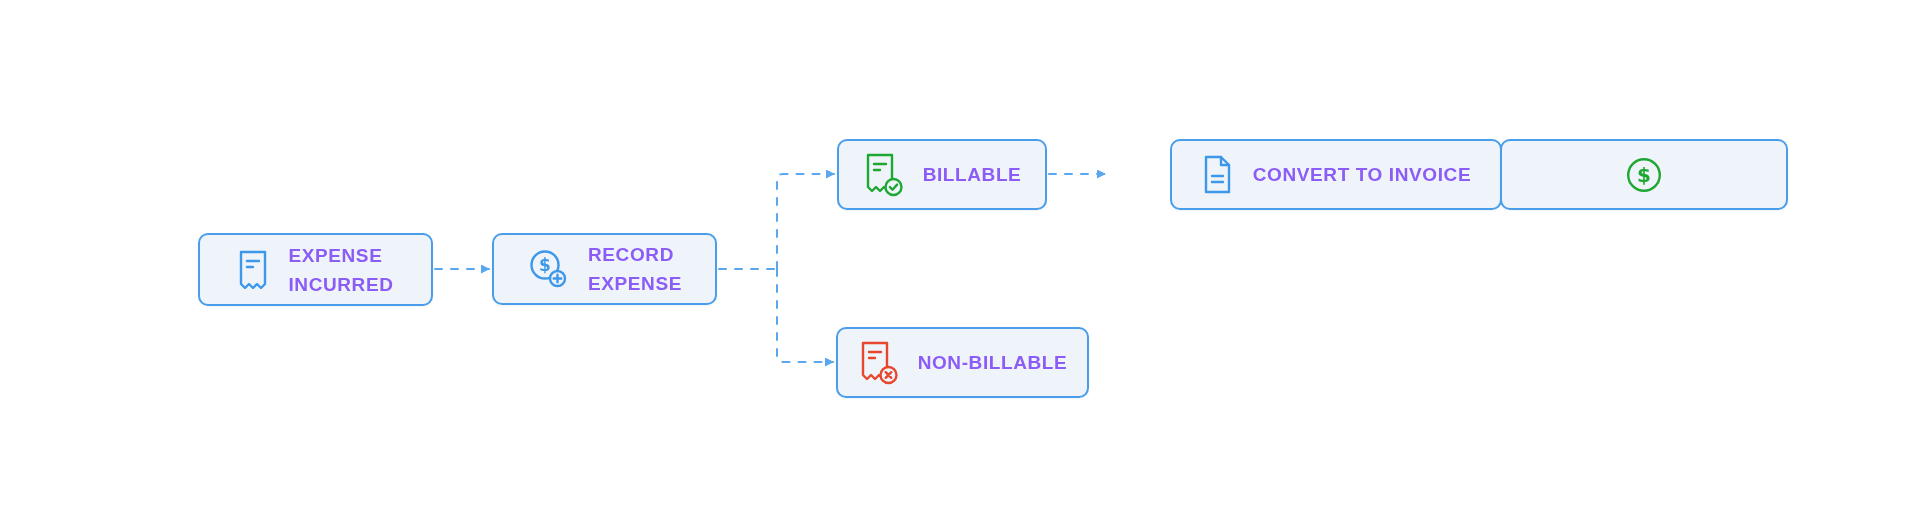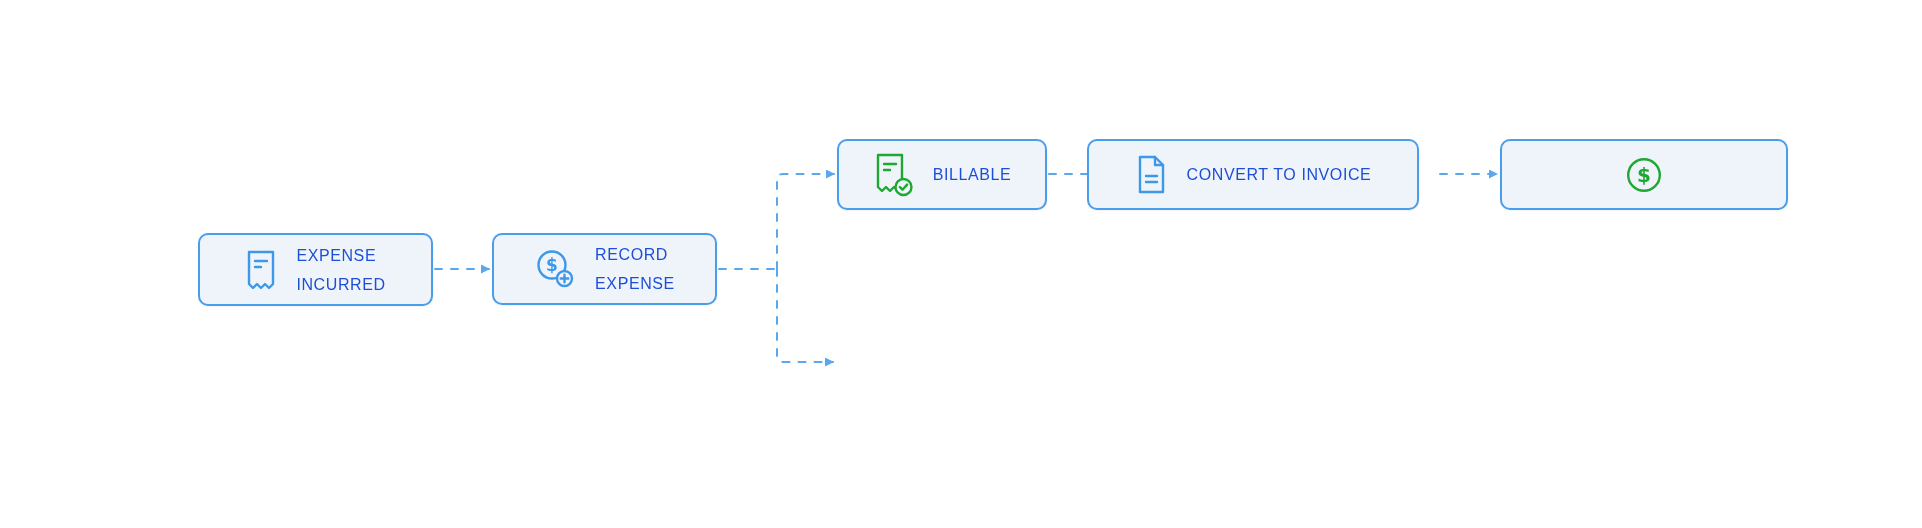--- a/index.html
+++ b/index.html
@@ -28,38 +28,38 @@
     display: flex;
     align-items: center;
     justify-content: center;
     gap: 19px;
     background: #EFF4FA;
     border: 2px solid #4A9DEA;
     border-radius: 10px;
     box-shadow: 0 1px 2px rgba(70,110,150,0.08);
   }
   .node .label {
-    color: #1d4ed8;
-    font-size: 16px;
-    font-weight: 400;
+    color: #8b5cf6;
+    font-size: 19px;
+    font-weight: 700;
     letter-spacing: 0.6px;
     line-height: 29px;
     white-space: pre-line;
   }
   .node .icon {
     display: flex;
     align-items: center;
     justify-content: center;
     flex: 0 0 auto;
   }
   
   .n-expense-incurred  { left: 198px;  top: 233px; width: 235px; height: 73px; }
   .n-record-expense    { left: 492px;  top: 233px; width: 225px; height: 72px; }
   .n-billable          { left: 837px;  top: 139px; width: 210px; height: 71px; }
-  .n-convert-invoice   { left: 1087px; top: 139px; width: 332px; height: 71px; }
+  .n-convert-invoice   { left: 1170px; top: 139px; width: 332px; height: 71px; }
   .n-get-reimbursed    { left: 1500px; top: 139px; width: 288px; height: 71px; }
   .n-non-billable      { left: 836px;  top: 327px; width: 253px; height: 71px; }
 
   
   .ic { fill: none; stroke-width: 2.4; stroke-linecap: round; stroke-linejoin: round; }
   .ic-blue  { stroke: #3D98EA; }
   .ic-green { stroke: #1FA733; }
   .ic-red   { stroke: #E6472E; }
   .badge-fill { fill: #EFF4FA; }
   .dollar-blue  { fill: #3D98EA; font-weight: 600; font-family: "DejaVu Sans", sans-serif; }
@@ -135,14 +135,25 @@
 
   <div class="node n-get-reimbursed">
     <span class="icon">
       <svg width="38" height="38" viewBox="0 0 38 38">
         <circle class="ic ic-green" cx="19" cy="19" r="15.8"></circle>
         <text class="dollar-green" x="19" y="19" font-size="20" text-anchor="middle" dominant-baseline="central">$</text>
       </svg>
     </span>
   </div>
 
+  <div class="node n-non-billable">
+    <span class="icon">
+      <svg width="41" height="46" viewBox="0 0 41 46">
+        <path class="ic ic-red" d="M5 3 H29 V35 L25 39 L21 35 L17 39 L13 35 L9 39 L5 35 Z"></path>
+        <path class="ic ic-red" d="M11 12 H23 M11 18 H17"></path>
+        <circle class="ic ic-red badge-fill" cx="30.5" cy="35" r="8"></circle>
+        <path class="ic ic-red" d="M27.7 32.2 L33.3 37.8 M33.3 32.2 L27.7 37.8"></path>
+      </svg>
+    </span>
+    <span class="label">NON-BILLABLE</span>
+  </div>
 
 </div>
 
 </body></html>

